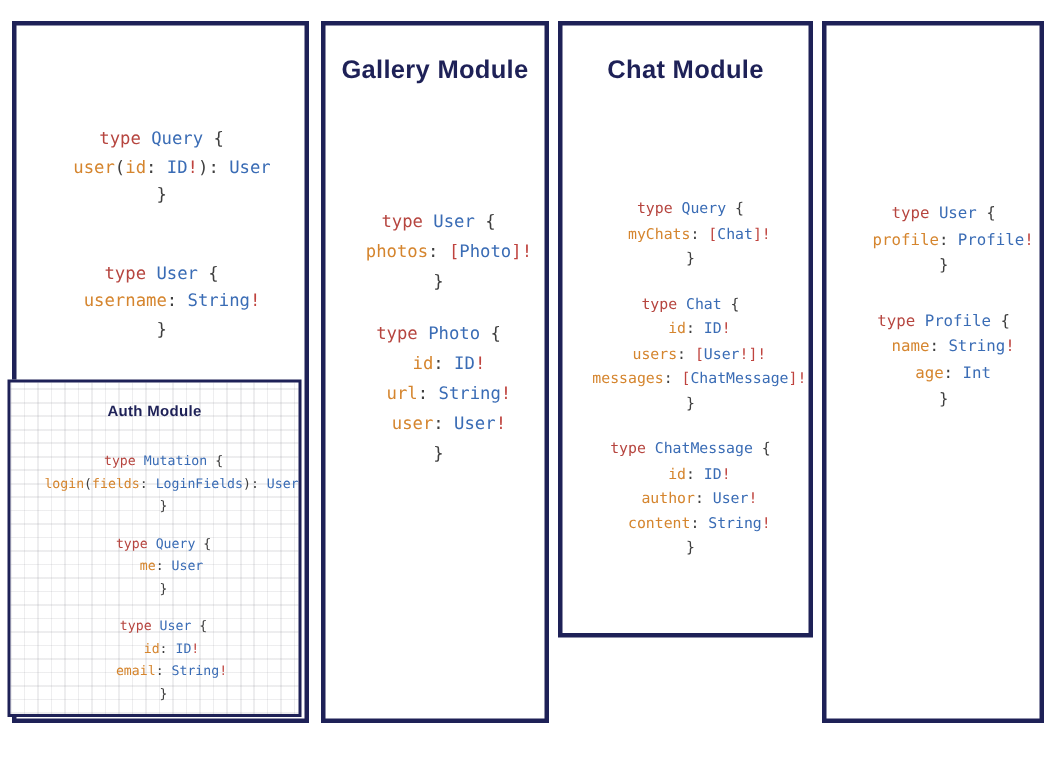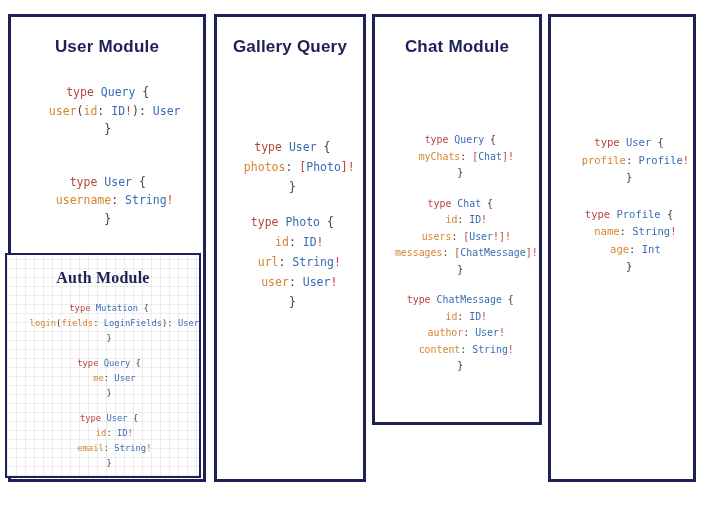--- a/index.html
+++ b/index.html
@@ -32,21 +32,21 @@
     left: 0; right: 0;
     top: 21px;
     text-align: center;
     font-weight: 700;
     font-size: 17px;
     letter-spacing: 0.2px;
     color: var(--frame, #1e2157);
     line-height: 1.1;
     white-space: nowrap;
   }
-  .module-box.auth .module-title { top: 14px; font-size: 16px; font-family: Liberation Serif, serif; }
+  .module-box.auth .module-title { top: 14px; font-size: 10px; }
   .code {
     position: absolute;
     font-family: "DejaVu Sans Mono", "Liberation Mono", monospace;
     white-space: pre;
     text-align: left;
   }
   .code .block { margin: 0 0 var(--gap, 16px) 0; text-align: center; }
   .code .line { line-height: var(--lh, 18px); }
   
   #box-user    .code { left: 24px; top: 66px;  font-size: 11.5px; --lh: 18.5px; --gap: 34px; }
@@ -66,26 +66,25 @@
   #box-gallery { left: 214px; top: 14px;  width: 152px; height: 468px; }
   #box-chat    { left: 372px; top: 14px;  width: 170px; height: 411px; }
   #box-profile { left: 548px; top: 14px;  width: 148px; height: 468px; }
 </style>
 </head>
 <body>
 
 <div class="canvas">
 
   <div class="module-box" id="box-user">
-    <div class="module-title">User Module</div>
     <div class="code"><div class="block"><div class="line"><span class="tk-keyword">type </span><span class="tk-typename">Query </span><span class="tk-punct">{</span></div><div class="line"><span class="tk-punct">  </span><span class="tk-field">user</span><span class="tk-punct">(</span><span class="tk-field">id</span><span class="tk-punct">: </span><span class="tk-typename">ID</span><span class="tk-bang">!</span><span class="tk-punct">): </span><span class="tk-typename">User</span></div><div class="line"><span class="tk-punct">}</span></div></div><div class="block"><div class="line"><span class="tk-keyword">type </span><span class="tk-typename">User </span><span class="tk-punct">{</span></div><div class="line"><span class="tk-punct">  </span><span class="tk-field">username</span><span class="tk-punct">: </span><span class="tk-typename">String</span><span class="tk-bang">!</span></div><div class="line"><span class="tk-punct">}</span></div></div></div>
   </div>
 
   <div class="module-box" id="box-gallery">
-    <div class="module-title">Gallery Query</div>
+    <div class="module-title">Gallery Module</div>
     <div class="code"><div class="block"><div class="line"><span class="tk-keyword">type </span><span class="tk-typename">User </span><span class="tk-punct">{</span></div><div class="line"><span class="tk-punct">  </span><span class="tk-field">photos</span><span class="tk-punct">: </span><span class="tk-bang">[</span><span class="tk-typename">Photo</span><span class="tk-bang">]</span><span class="tk-bang">!</span></div><div class="line"><span class="tk-punct">}</span></div></div><div class="block"><div class="line"><span class="tk-keyword">type </span><span class="tk-typename">Photo </span><span class="tk-punct">{</span></div><div class="line"><span class="tk-punct">  </span><span class="tk-field">id</span><span class="tk-punct">: </span><span class="tk-typename">ID</span><span class="tk-bang">!</span></div><div class="line"><span class="tk-punct">  </span><span class="tk-field">url</span><span class="tk-punct">: </span><span class="tk-typename">String</span><span class="tk-bang">!</span></div><div class="line"><span class="tk-punct">  </span><span class="tk-field">user</span><span class="tk-punct">: </span><span class="tk-typename">User</span><span class="tk-bang">!</span></div><div class="line"><span class="tk-punct">}</span></div></div></div>
   </div>
 
   <div class="module-box" id="box-chat">
     <div class="module-title">Chat Module</div>
     <div class="code"><div class="block"><div class="line"><span class="tk-keyword">type </span><span class="tk-typename">Query </span><span class="tk-punct">{</span></div><div class="line"><span class="tk-punct">  </span><span class="tk-field">myChats</span><span class="tk-punct">: </span><span class="tk-bang">[</span><span class="tk-typename">Chat</span><span class="tk-bang">]</span><span class="tk-bang">!</span></div><div class="line"><span class="tk-punct">}</span></div></div><div class="block"><div class="line"><span class="tk-keyword">type </span><span class="tk-typename">Chat </span><span class="tk-punct">{</span></div><div class="line"><span class="tk-punct">  </span><span class="tk-field">id</span><span class="tk-punct">: </span><span class="tk-typename">ID</span><span class="tk-bang">!</span></div><div class="line"><span class="tk-punct">  </span><span class="tk-field">users</span><span class="tk-punct">: </span><span class="tk-bang">[</span><span class="tk-typename">User</span><span class="tk-bang">!</span><span class="tk-bang">]</span><span class="tk-bang">!</span></div><div class="line"><span class="tk-punct">  </span><span class="tk-field">messages</span><span class="tk-punct">: </span><span class="tk-bang">[</span><span class="tk-typename">ChatMessage</span><span class="tk-bang">]</span><span class="tk-bang">!</span></div><div class="line"><span class="tk-punct">}</span></div></div><div class="block"><div class="line"><span class="tk-keyword">type </span><span class="tk-typename">ChatMessage </span><span class="tk-punct">{</span></div><div class="line"><span class="tk-punct">  </span><span class="tk-field">id</span><span class="tk-punct">: </span><span class="tk-typename">ID</span><span class="tk-bang">!</span></div><div class="line"><span class="tk-punct">  </span><span class="tk-field">author</span><span class="tk-punct">: </span><span class="tk-typename">User</span><span class="tk-bang">!</span></div><div class="line"><span class="tk-punct">  </span><span class="tk-field">content</span><span class="tk-punct">: </span><span class="tk-typename">String</span><span class="tk-bang">!</span></div><div class="line"><span class="tk-punct">}</span></div></div></div>
   </div>
 
   <div class="module-box" id="box-profile">
     <div class="code"><div class="block"><div class="line"><span class="tk-keyword">type </span><span class="tk-typename">User </span><span class="tk-punct">{</span></div><div class="line"><span class="tk-punct">  </span><span class="tk-field">profile</span><span class="tk-punct">: </span><span class="tk-typename">Profile</span><span class="tk-bang">!</span></div><div class="line"><span class="tk-punct">}</span></div></div><div class="block"><div class="line"><span class="tk-keyword">type </span><span class="tk-typename">Profile </span><span class="tk-punct">{</span></div><div class="line"><span class="tk-punct">  </span><span class="tk-field">name</span><span class="tk-punct">: </span><span class="tk-typename">String</span><span class="tk-bang">!</span></div><div class="line"><span class="tk-punct">  </span><span class="tk-field">age</span><span class="tk-punct">: </span><span class="tk-typename">Int</span></div><div class="line"><span class="tk-punct">}</span></div></div></div>

